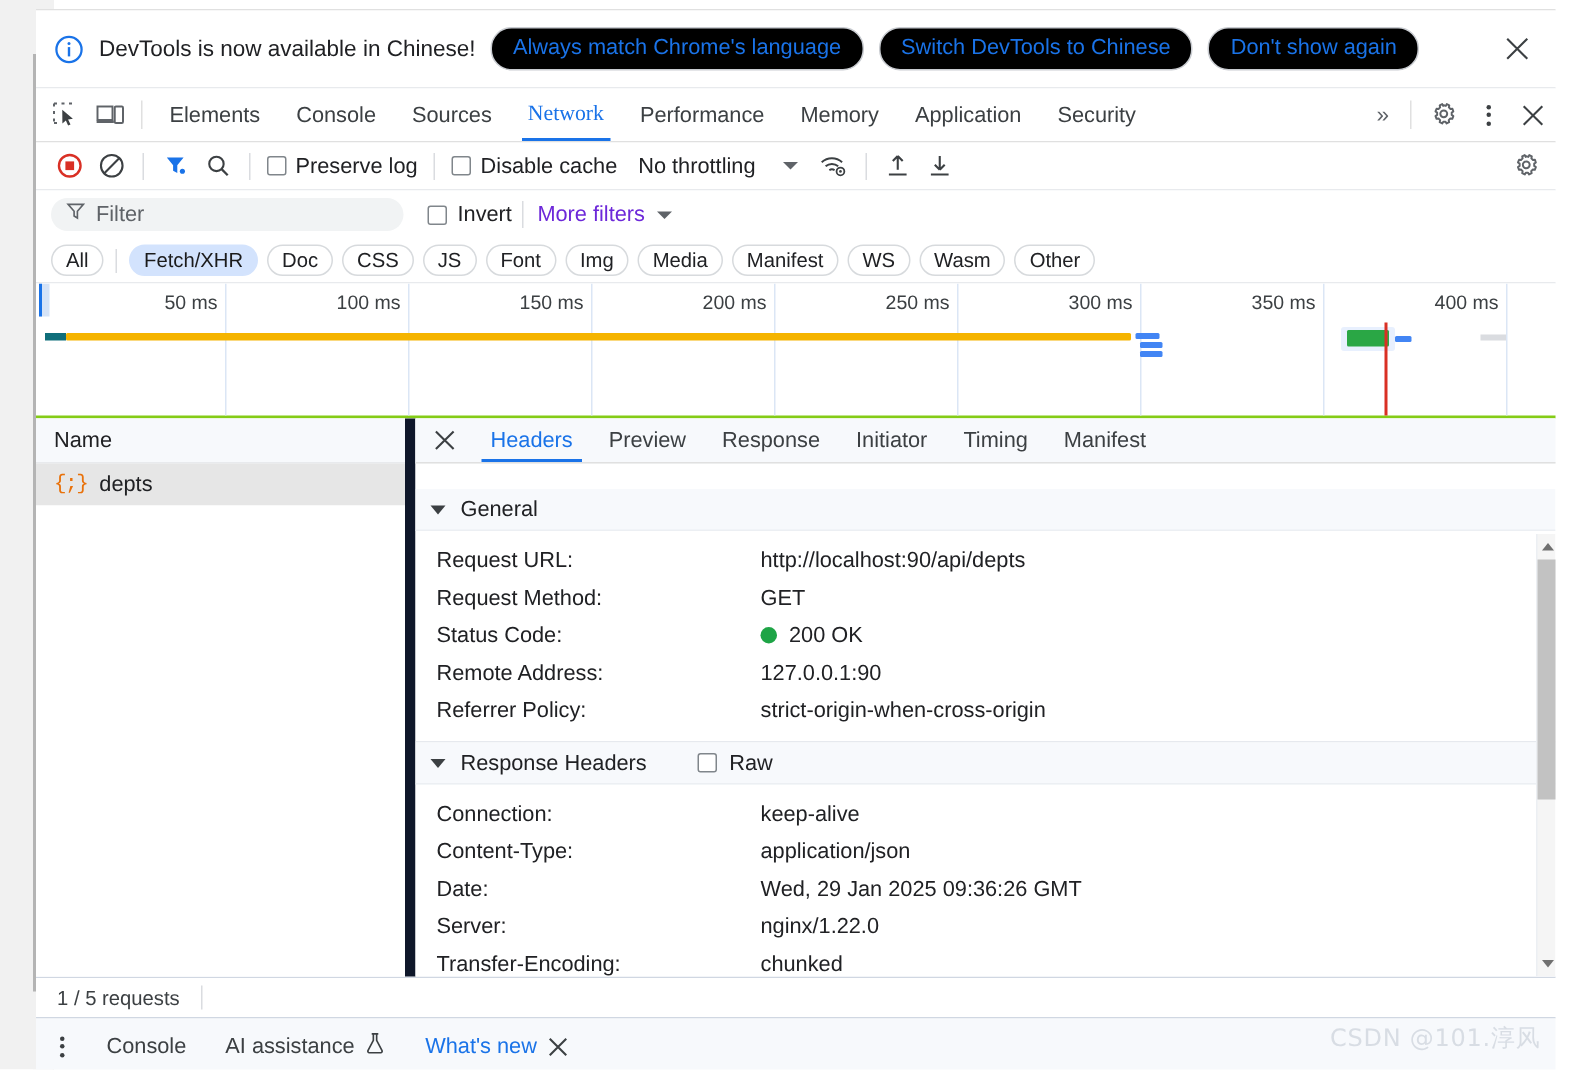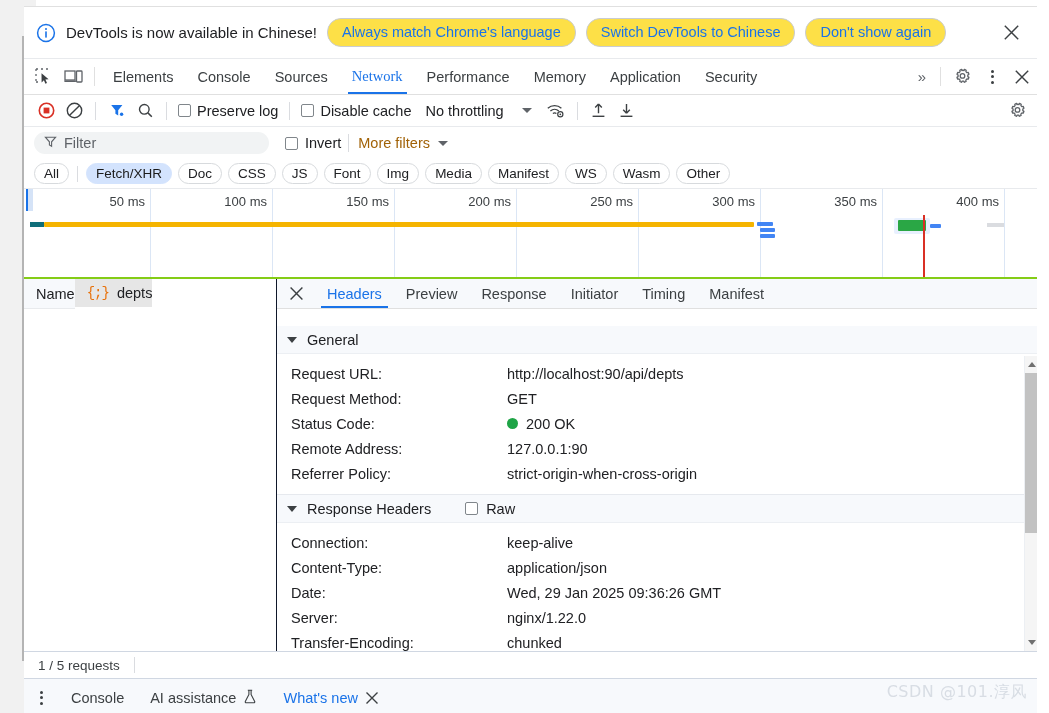--- a/index.html
+++ b/index.html
@@ -44,21 +44,21 @@
 
   
   .banner {
     height: 52px; display:flex; align-items:center; gap:10px;
     padding: 0 12px 0 12px; background:#ffffff;
     border-bottom: 1px solid #e8eaed;
   }
   .info-icon { width:20px; height:20px; flex:0 0 auto; }
   .banner-text { font-size:15px; color:#202124; white-space:nowrap; }
   .banner-btn {
-    border:1px solid #c9ccd1; border-radius:14px; background:#fde047;
+    border:1px solid #c9ccd1; border-radius:14px; background:#000000;
     color:#1a73e8; font-size:14.5px; padding:5px 14px; cursor:pointer;
     white-space:nowrap; font-family:"Liberation Sans", sans-serif;
     line-height:1.2;
   }
   .banner-close {
     margin-left:auto; width:28px; height:28px; display:flex;
     align-items:center; justify-content:center; cursor:pointer; color:#3c4043;
   }
   .banner-close svg { display:block; }
 
@@ -110,21 +110,21 @@
   .filter-row {
     height: 32px; display:flex; align-items:center; padding-left:10px; gap:0;
     background:#fff;
   }
   .filter-input {
     width:235px; height:22px; background:#f1f3f4; border-radius:11px;
     display:flex; align-items:center; gap:7px; padding:0 10px;
   }
   .filter-ph { font-size:14.5px; color:#5f6368; }
   .invert-wrap { display:flex; align-items:center; gap:7px; margin-left:16px; cursor:pointer; }
-  .more-filters { font-size:14.5px; color:#a16207; display:flex; align-items:center; gap:8px; cursor:pointer; margin-left:2px;}
+  .more-filters { font-size:14.5px; color:#6d28d9; display:flex; align-items:center; gap:8px; cursor:pointer; margin-left:2px;}
   .mf-caret { width:0;height:0;border-left:5px solid transparent;border-right:5px solid transparent;border-top:5px solid #5f6368; }
 
   
   .chips-row { height:30px; display:flex; align-items:center; padding-left:10px; gap:6px; border-bottom:1px solid #e8eaed;}
   .chip {
     border:1px solid #d7dadd; border-radius:11px; height:21px; padding:0 9px;
     display:flex; align-items:center; font-size:13.5px; color:#202124;
     background:#fff; cursor:pointer; white-space:nowrap;
   }
   .chip.active { background:#d3e3fd; border-color:#d3e3fd; color:#1b1b1b; }
@@ -152,22 +152,22 @@
   .ov-bar-teal { position:absolute; height:5px; background:#0f6e7a; top:33px; }
   .ov-blue-seg { position:absolute; height:4px; background:#4285f4; border-radius:1px; }
   .ov-blue-hl { position:absolute; background:#e8f0fe; border-radius:2px; }
   .ov-green { position:absolute; height:11px; background:#2aa745; border-radius:1px; }
   .ov-redline { position:absolute; width:1.5px; background:#d93025; top:26px; height:64px; }
   .ov-gray { position:absolute; height:4px; background:#dadce0; }
 
   
   .split { position:relative; height:372px; display:flex; }
   .req-list {
-    width:253px; flex:0 0 253px; border-right:1px solid #0f172a; background:#fff;
-    display:flex; flex-direction:row;
+    width:253px; flex:0 0 253px; border-right:7px solid #0f172a; background:#fff;
+    display:flex; flex-direction:column;
   }
   .req-head {
     height:30px; display:flex; align-items:center; padding-left:12px;
     font-size:14.5px; color:#202124; border-bottom:1px solid #e8eaed;
     background:#f7f9fc;
   }
   .req-row {
     height:28px; display:flex; align-items:center; gap:8px; padding-left:12px;
     background:#e6e6e6; font-size:14.5px; color:#202124; cursor:pointer;
   }

